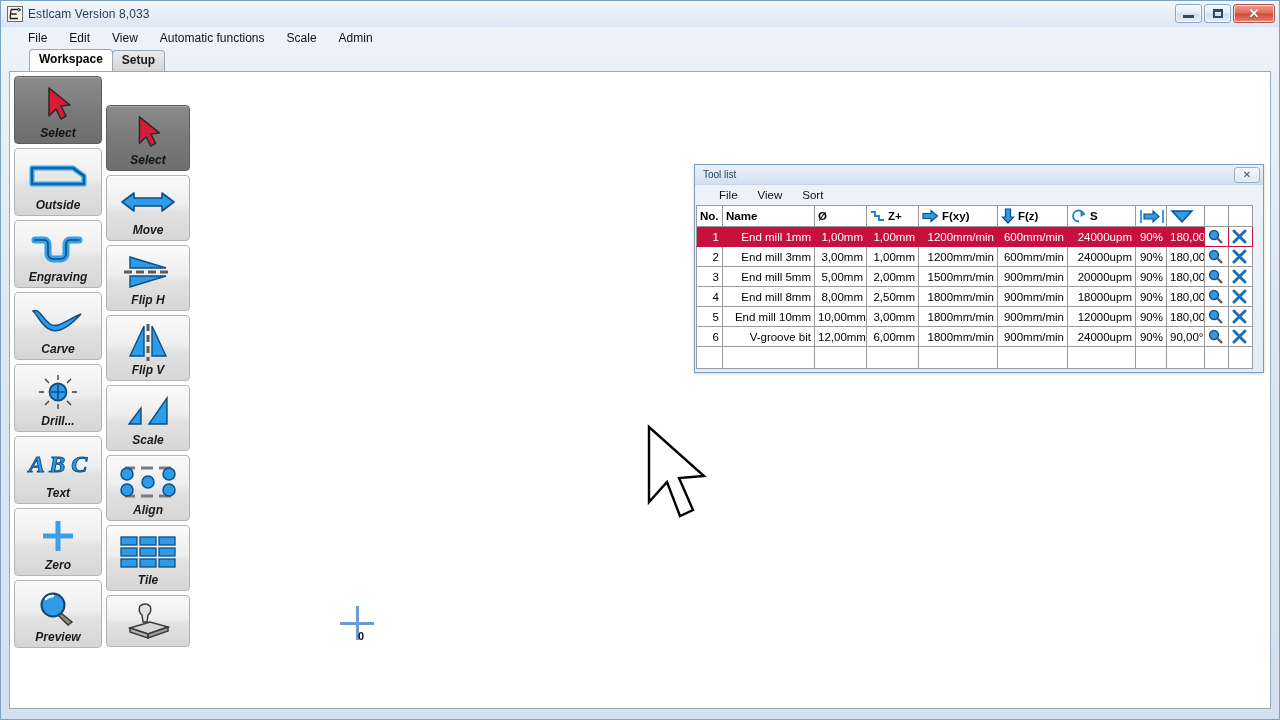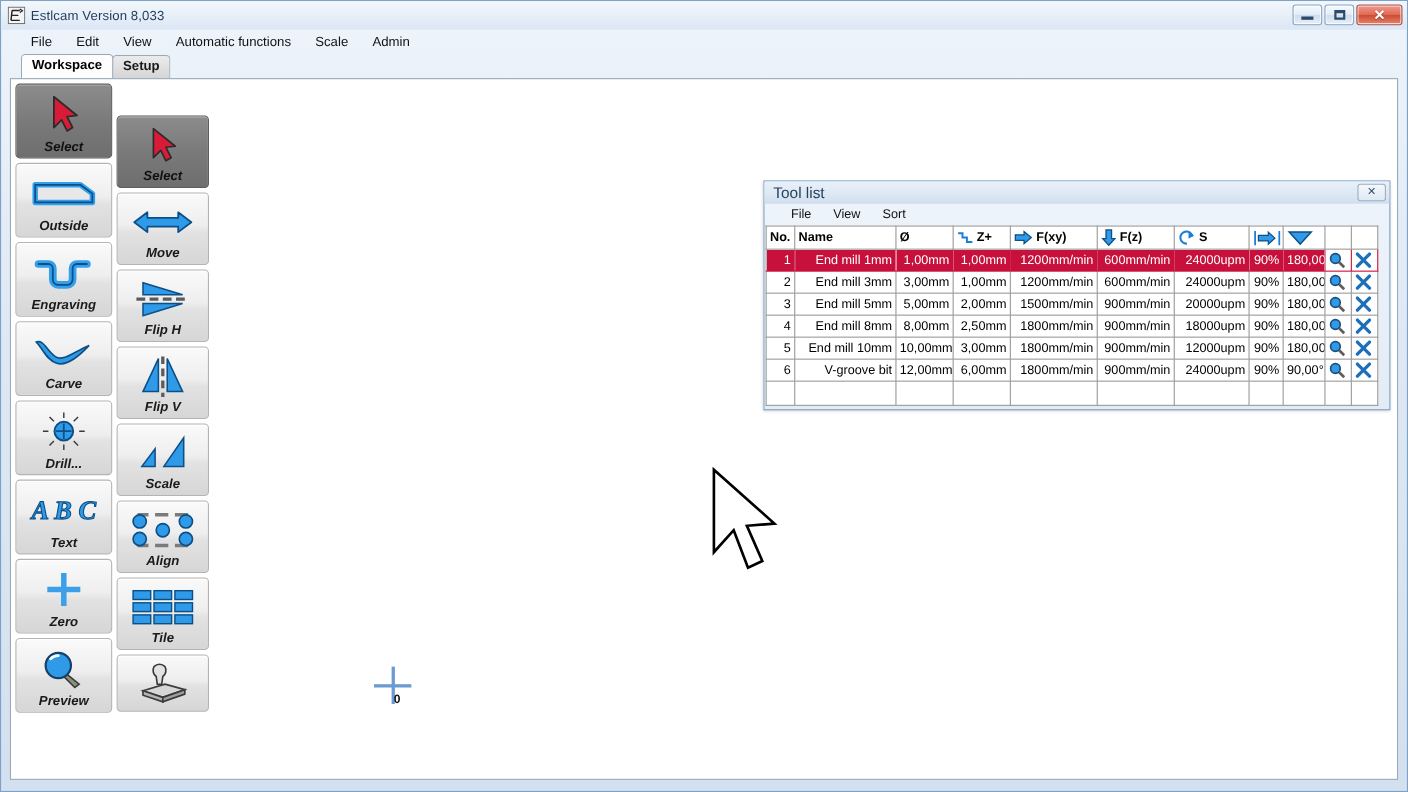--- a/index.html
+++ b/index.html
@@ -58,21 +58,21 @@
     padding-left: 16px; gap: 0px;
   }
   .menu-item {
     font-size: 12px; color: #111; padding: 2px 11px; cursor: default;
     white-space: nowrap;
   }
 
   
   #tabstrip {
     height: 22px; flex: 0 0 22px; display: flex; align-items: flex-end;
-    padding-left: 18px; position: relative;
+    padding-left: 28px; position: relative;
   }
   .tab {
     font-size: 12px; font-weight: bold; color:#1a1a1a;
     padding: 3px 9px 4px 9px; border: 1px solid #9aa9b8;
     border-bottom: none; border-radius: 4px 4px 0 0;
     background: linear-gradient(180deg,#f4f4f4,#e0e0e0);
     position: relative; line-height: 13px;
   }
   .tab.active {
     background: #fdfdfd; z-index: 3; padding-bottom: 5px;
@@ -139,21 +139,21 @@
     border: 1px solid #7b9dc0;
     box-shadow: 0 1px 3px rgba(0,0,0,.18);
     display: flex; flex-direction: column;
   }
   #tl-titlebar {
     height: 20px; flex:0 0 20px; position: relative;
     background: linear-gradient(180deg,#e9f1fa 0%,#dde8f4 60%,#d2dfee 100%);
     display: flex; align-items: center;
     border-bottom: 1px solid #c5d5e6;
   }
-  #tl-title { font-size:14px; color:#24415e; margin-left:8px; }
+  #tl-title { font-size:10px; color:#24415e; margin-left:8px; }
   #tl-close {
     position:absolute; right:3px; top:2px; width:26px; height:16px;
     border:1px solid #9ab0c6; border-radius:3px;
     background: linear-gradient(180deg,#f3f8fc,#dfe9f3);
     display:flex; align-items:center; justify-content:center;
   }
   #tl-close .x { font-size:10px; color:#33506e; line-height:1; }
   #tl-menubar {
     height: 20px; flex:0 0 20px; display:flex; align-items:center;
     padding-left: 14px; background: transparent;

